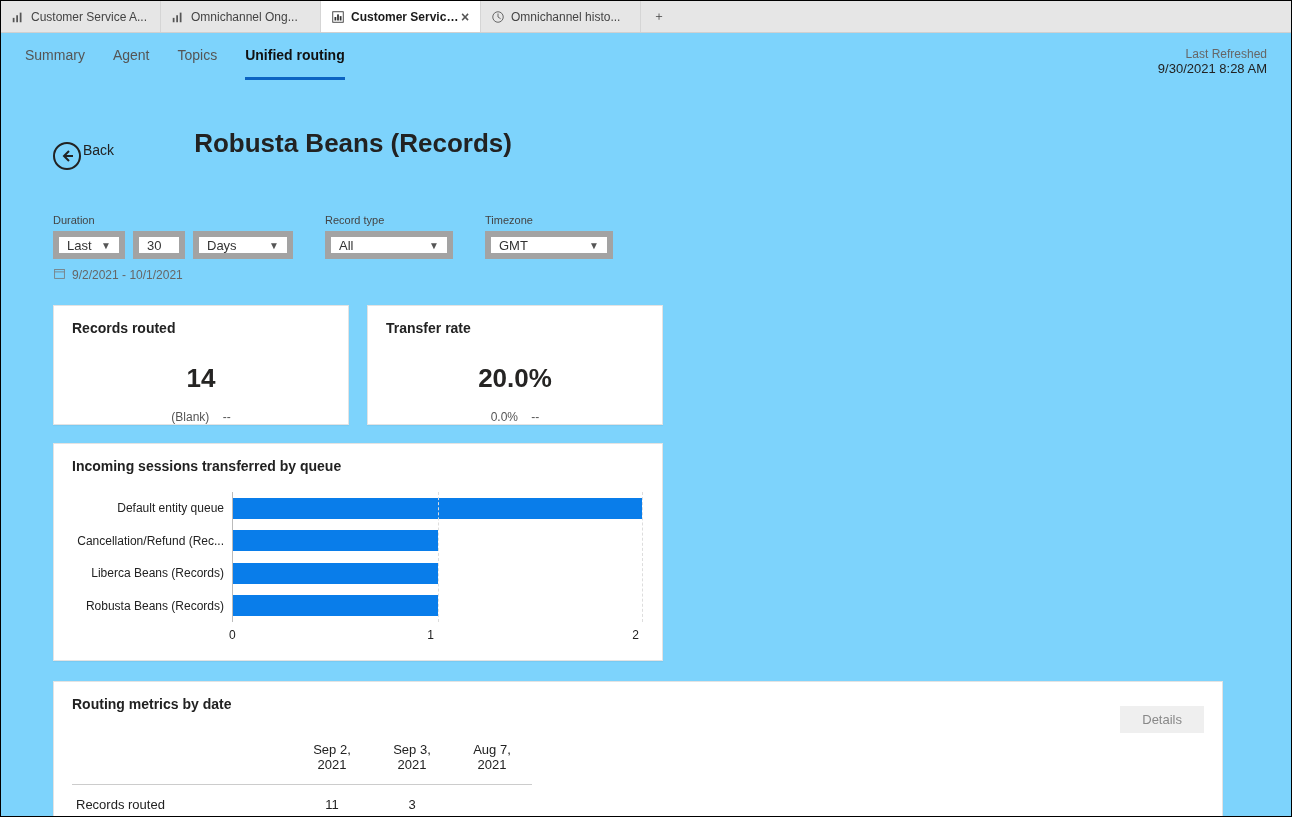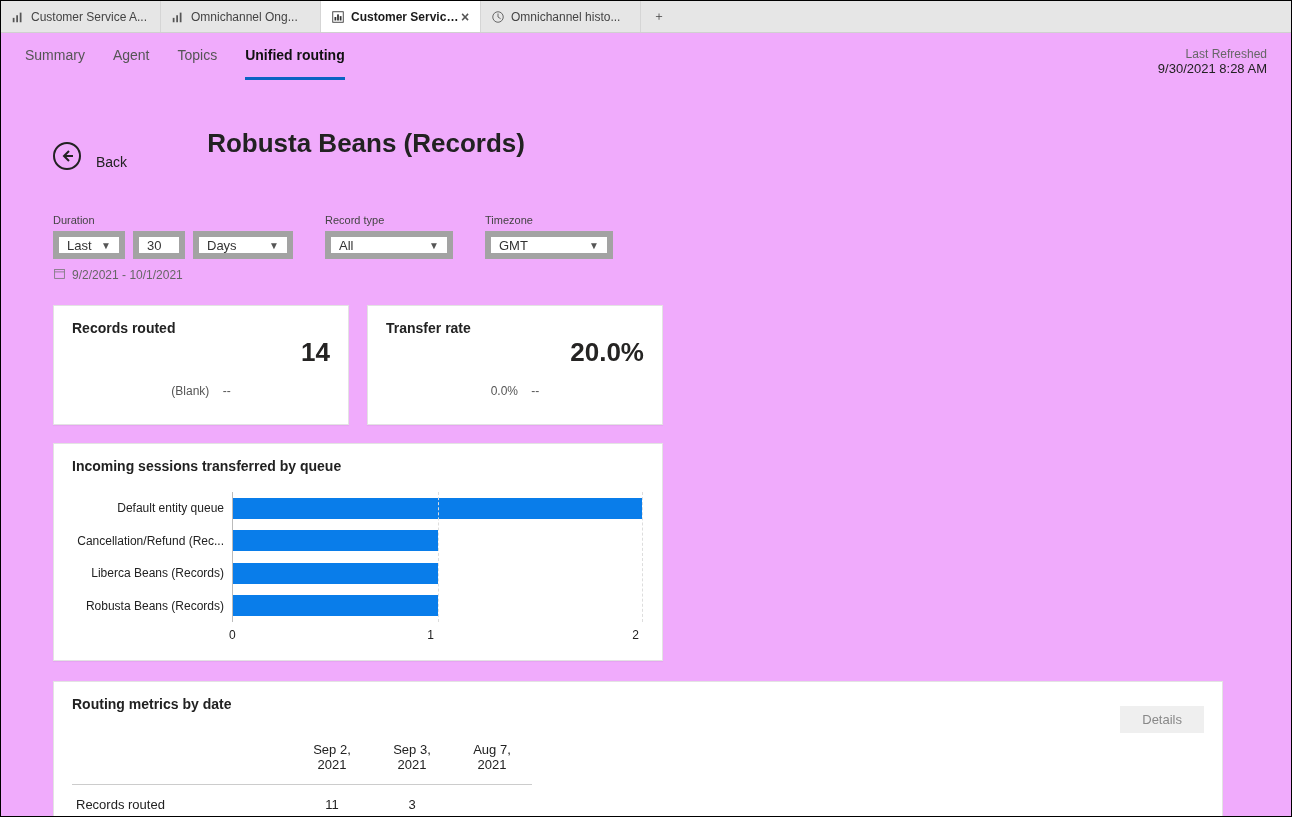--- a/index.html
+++ b/index.html
@@ -44,40 +44,40 @@
   }
   .top-tab .tab-label {
     flex: 1 1 auto;
     overflow: hidden; text-overflow: ellipsis;
   }
   .top-tab .close {
     width: 14px; text-align:center; color: #555; font-size: 14px;
   }
   .top-tab.new-tab { width: 36px; justify-content:center; border-right:none;}
   
-  .workspace { background:#f0abfc; height: calc(100% - 32px); position:relative;}
+  .workspace { background:#7dd3fc; height: calc(100% - 32px); position:relative;}
   .subnav {
     display:flex; gap:28px; padding: 14px 24px 0 24px; font-size:14px; color:#555;
   }
   .subtab { padding-bottom:14px; cursor:pointer;}
   .subtab.active { color:#111; font-weight:600; border-bottom: 3px solid #0b63c2;}
   .refreshed {
     position:absolute; right:24px; top:14px; text-align:right;
     font-size:12px; color:#666;
   }
   .refreshed .time{ font-size:13px; color:#222;}
   .page {
     padding: 0 48px 0 52px;
   }
   .title-row {
     margin-top: 36px;
     display:flex; align-items:center;
   }
   .back-btn {
-    display:flex; align-items:flex-end; gap:15px; cursor:pointer; font-size:14px; color:#222;margin-top:26px;
+    display:flex; align-items:flex-start; gap:2px; cursor:pointer; font-size:14px; color:#222;margin-top:26px;
   }
   .back-circle{
     width:28px; height:28px; border-radius:50%; border:2px solid #222;
     display:flex; align-items:center; justify-content:center; font-size:16px;
   }
   .report-title{
     font-size:26px; font-weight:600; margin-left: 80px; color:#222;
   }
   
   .filters { display:flex; gap:32px; margin-top:44px;}
@@ -95,21 +95,21 @@
   .caret{ font-size:10px; color:#555;}
   .date-hint{ margin-top:8px; font-size:12px; color:#666; display:flex; align-items:center; gap:6px;}
   
   .kpis{ display:flex; gap:18px; margin-top:22px;}
   .card{
     background:#fff; border:1px solid #e3e3e3; padding:14px 18px 18px 18px;
     box-shadow: 0 1px 1px rgba(0,0,0,.04);
   }
   .kpi-card{ width:296px; height:120px; position:relative;}
   .kpi-title{ font-size:14px; font-weight:600; color:#222;}
-  .kpi-value{ font-size:26px; font-weight:600; text-align:right; margin-top:1px;}
+  .kpi-value{ font-size:26px; font-weight:600; text-align:center; margin-top:27px;}
   .kpi-sub{ font-size:12px; color:#555; text-align:center; margin-top:16px;}
   .kpi-sub .dash{ margin-left:10px;}
   
   .chart-card{ width:610px; margin-top:18px;}
   .chart-title{ font-size:14px; font-weight:600; color:#222; margin-bottom:18px;}
   .barchart{ display:flex;}
   .barlabels{
     width:160px; display:flex; flex-direction:column; justify-content:space-around;
     height:130px; text-align:right; font-size:12px; color:#222;
   }

